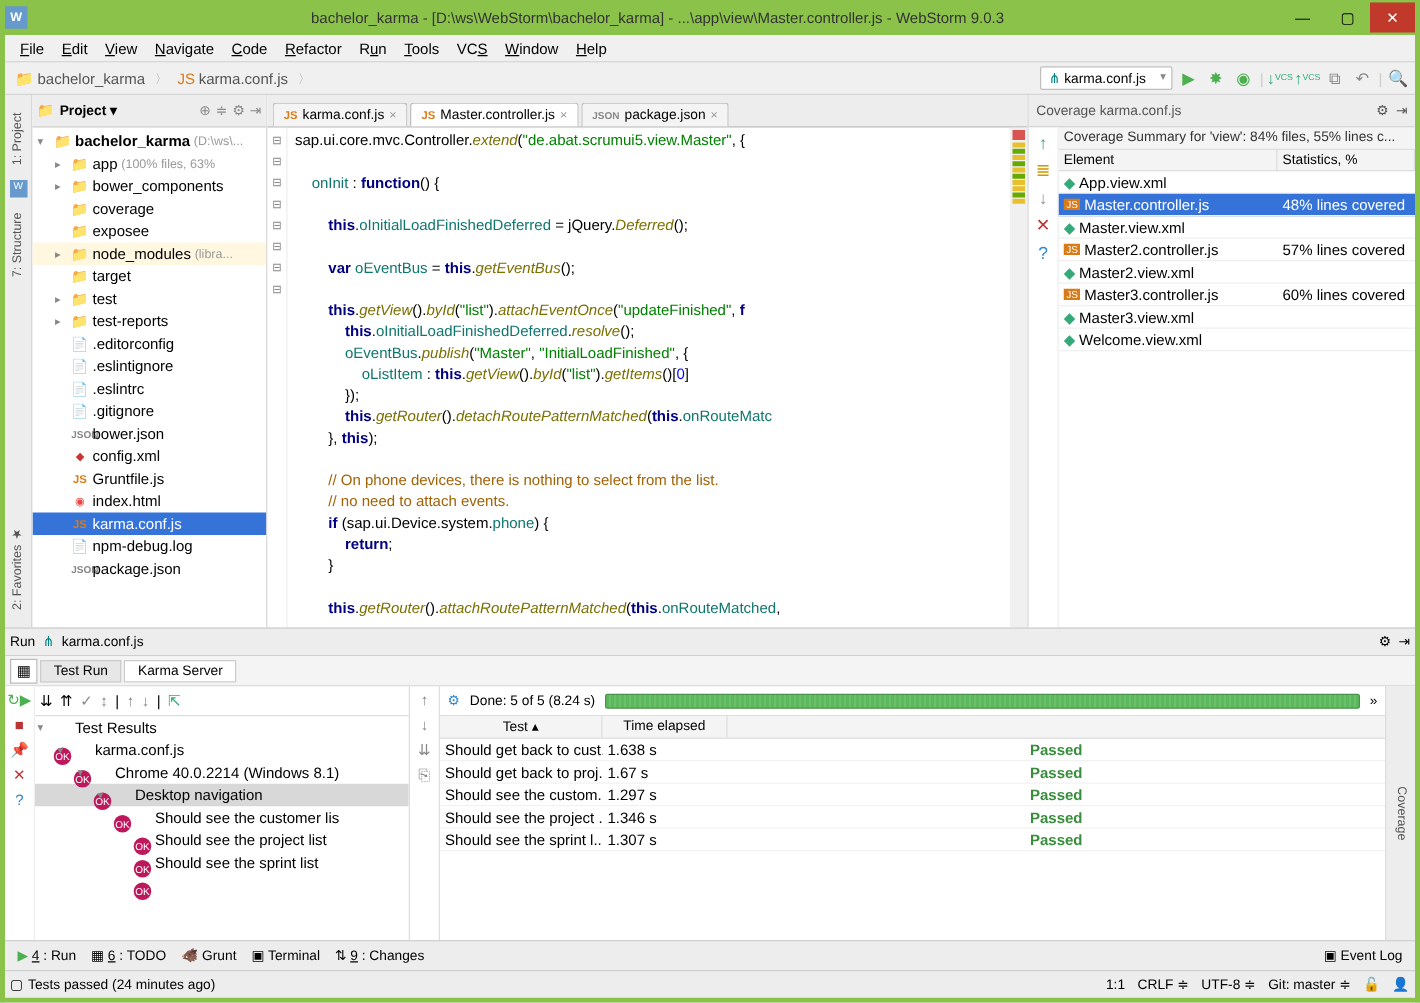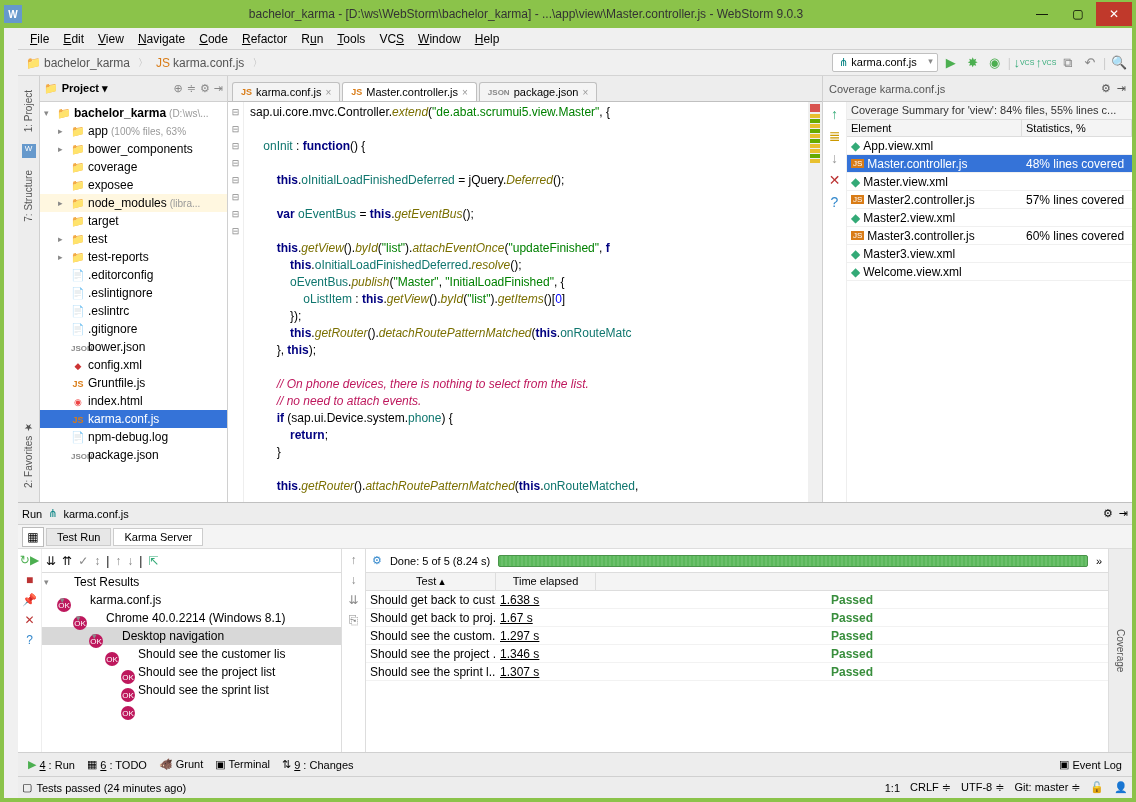--- a/index.html
+++ b/index.html
@@ -2,21 +2,21 @@
 <html><head>
 <meta charset="utf-8">
 <style>
 * { margin:0; padding:0; box-sizing:border-box; font-family:"Segoe UI",Arial,sans-serif; }
 body { width:1136px; height:802px; background:#8bc34a; overflow:hidden; font-size:12px; }
 .titlebar { height:28px; background:#8bc34a; display:flex; align-items:center; padding:0 4px; }
 .titlebar .icon { width:18px; height:18px; background:#6699cc; margin-right:6px; display:flex; align-items:center; justify-content:center; color:#fff; font-weight:bold; font-size:10px; }
 .titlebar .title { flex:1; text-align:center; color:#333; font-size:12px; }
 .titlebar .winbtn { width:36px; height:24px; display:flex; align-items:center; justify-content:center; cursor:pointer; }
 .titlebar .winbtn.close { background:#c0392b; color:#fff; }
-.chrome { background:#f0f0f0; border:4px solid #8bc34a; border-top:none; height:774px; display:flex; flex-direction:column;padding-left:14px; }
+.chrome { background:#f0f0f0; border:4px solid #8bc34a; border-top:none; height:774px; display:flex; flex-direction:column; }
 .menubar { height:22px; background:#f0f0f0; display:flex; align-items:center; padding:0 6px; gap:2px; border-bottom:1px solid #d0d0d0; }
 .menubar span { padding:2px 6px; cursor:pointer; font-size:12px; }
 .menubar span u { text-decoration:underline; }
 .navbar { height:26px; background:#f0f0f0; display:flex; align-items:center; padding:0 4px; border-bottom:1px solid #d4d4d4; }
 .breadcrumb { display:flex; align-items:center; gap:4px; font-size:12px; color:#555; }
 .breadcrumb .crumb { display:flex; align-items:center; gap:3px; padding:1px 4px; }
 .breadcrumb .arrow { color:#aaa; font-size:10px; }
 .navbar .right { margin-left:auto; display:flex; align-items:center; gap:4px; }
 .dropdown { background:#fff; border:1px solid #c0c0c0; padding:2px 20px 2px 6px; font-size:11px; border-radius:2px; position:relative; }
 .dropdown::after { content:"▾"; position:absolute; right:4px; color:#888; font-size:9px; }
@@ -43,21 +43,21 @@
 .fold { width:16px; border-right:1px solid #eee; line-height:17px; font-size:9px; color:#888; text-align:center; padding-top:2px; }
 .code { flex:1; padding:2px 6px; line-height:17px; white-space:pre; color:#000; }
 .markers { width:14px; background:#f0f0f0; }
 .markers .red { height:8px; background:#d9534f; margin:2px 2px; }
 .markers .yel { height:4px; background:#e8c02e; margin:1px 2px; }
 .markers .grn { height:4px; background:#6a0; margin:1px 2px; }
 .kw { color:#000080; font-weight:bold; }
 .str { color:#008000; }
 .fn { color:#7a6f00; font-style:italic; }
 .ident { color:#0f766e; }
-.comment { color:#be185d; font-style:italic; }
+.comment { color:#a16207; }
 .num { color:#0000ff; }
 .right-panel { width:310px; border-left:1px solid #d0d0d0; background:#fff; display:flex; flex-direction:column; }
 .rp-head { height:26px; background:#ededed; border-bottom:1px solid #d0d0d0; display:flex; align-items:center; padding:0 6px; font-size:11px; color:#555; }
 .rp-head .hdicons { margin-left:auto; display:flex; gap:6px; }
 .rp-body { flex:1; display:flex; }
 .rp-toolbar { width:24px; background:#fff; display:flex; flex-direction:column; align-items:center; padding-top:4px; gap:6px; border-right:1px solid #eee; }
 .rp-toolbar span { font-size:14px; cursor:pointer; }
 .rp-content { flex:1; display:flex; flex-direction:column; }
 .rp-summary { height:18px; background:#f4f4f4; font-size:11px; padding:2px 4px; border-bottom:1px solid #ddd; color:#333; white-space:nowrap; overflow:hidden; }
 .rp-table-head { display:flex; font-size:11px; background:#f4f4f4; border-bottom:1px solid #ddd; }
@@ -85,21 +85,21 @@
 .ok { color:#fff; background:#be185d; border-radius:8px; width:14px; height:14px; font-size:8px; display:flex; align-items:center; justify-content:center;margin-top:46px; }
 .run-mid-tb { width:24px; border-right:1px solid #ddd; display:flex; flex-direction:column; align-items:center; padding-top:4px; gap:6px; }
 .run-results { flex:1; display:flex; flex-direction:column; }
 .run-progress { height:24px; display:flex; align-items:center; padding:0 6px; gap:8px; border-bottom:1px solid #ddd; font-size:11px; }
 .progress-bar { flex:1; height:12px; background:#5cb85c; border:1px solid #4a934a; border-radius:2px; background-image:repeating-linear-gradient(90deg,#5cb85c,#5cb85c 2px,#6cc06c 2px,#6cc06c 4px); }
 .run-table-head { display:flex; background:#f4f4f4; font-size:11px; border-bottom:1px solid #ddd; }
 .run-table-head div { padding:2px 4px; border-right:1px solid #ddd; }
 .run-table-rows { flex:1; font-size:12px; }
 .run-trow { display:flex; height:18px; align-items:center; border-bottom:1px solid #f2f2f2; }
 .run-trow .c1 { width:130px; padding-left:4px; white-space:nowrap; overflow:hidden; }
-.run-trow .c2 { width:100px; padding-left:4px;text-decoration:underline; }
+.run-trow .c2 { width:100px; padding-left:4px; }
 .run-trow .c3 { flex:1; text-align:center; color:#388e3c; font-weight:bold; }
 .statusbar { height:24px; background:#ededed; border-top:1px solid #d0d0d0; display:flex; align-items:center; padding:0 4px; font-size:11px; }
 .statusbar .run-btn { display:flex; align-items:center; gap:3px; padding:2px 6px; cursor:pointer; }
 .statusbar .right { margin-left:auto; display:flex; align-items:center; gap:10px; }
 .status2 { height:22px; background:#ededed; display:flex; align-items:center; padding:0 4px; font-size:11px; border-top:1px solid #d0d0d0; }
 .status2 .right { margin-left:auto; display:flex; gap:10px; align-items:center; }
 </style>
 </head>
 <body>
 

